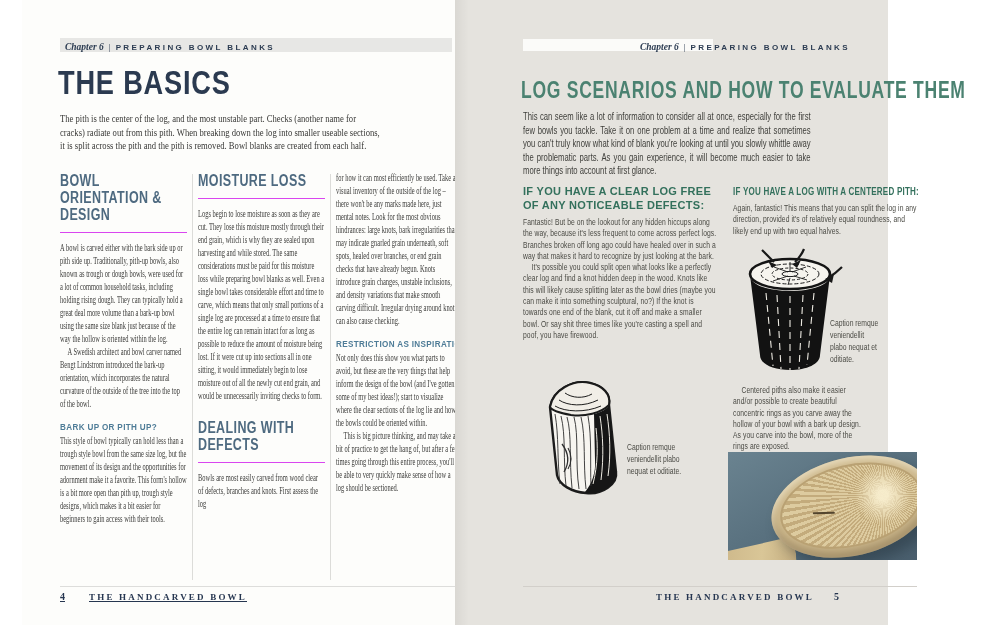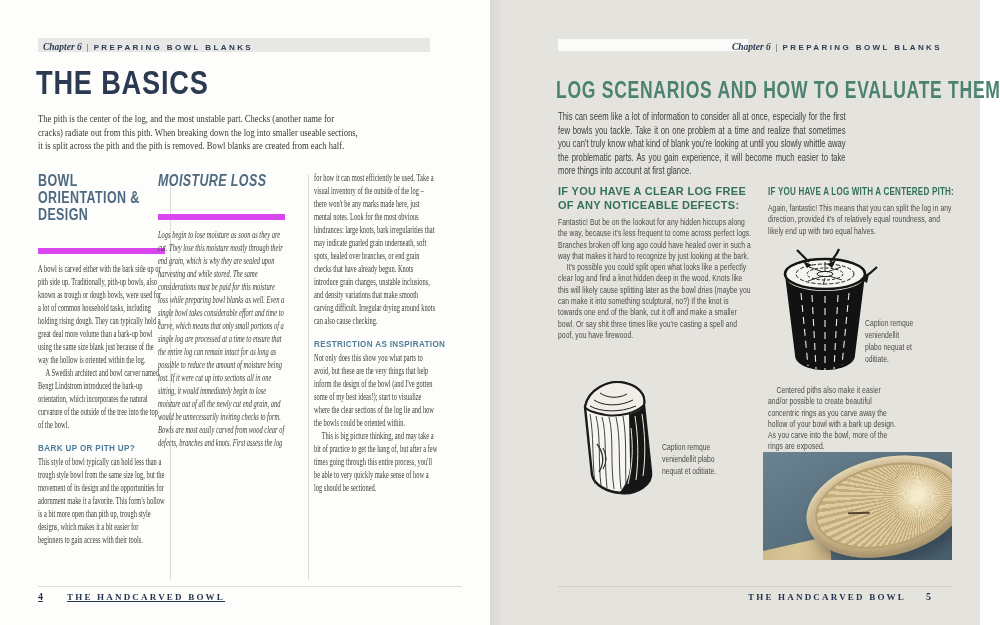--- a/index.html
+++ b/index.html
@@ -1,19 +1,19 @@
 <!DOCTYPE html>
 <html><head>
 <meta charset="utf-8">
 <style>
   * { margin:0; padding:0; box-sizing:border-box; }
   html,body { width:1000px; height:625px; }
   body { font-family:"Liberation Serif", serif; overflow:hidden; }
 
-  .spread { position:relative; width:980px; height:625px; display:flex; }
+  .spread { position:relative; width:866px; height:625px; display:flex;margin-left:22px; }
   .page { position:relative; width:500px; height:625px; }
   .page.left  { background:#fdfdfb; }
   .page.right { background:#e5e3de; background-image:linear-gradient(to right, rgba(0,0,0,.05), rgba(0,0,0,0) 14px); }
 
   
   .cx82 { width:122%;  transform:scaleX(.82); transform-origin:left top; }
   .cx80 { width:125%;  transform:scaleX(.80); transform-origin:left top; }
   .cx78 { width:128%;  transform:scaleX(.78); transform-origin:left top; }
   .cx73 { width:137%;  transform:scaleX(.73); transform-origin:left top; }
   .cx71 { width:141%;  transform:scaleX(.71); transform-origin:left top; }
@@ -39,21 +39,21 @@
   
   .page-title { position:absolute; left:36px; top:63px; font-family:"Liberation Sans",sans-serif;
                 font-weight:bold; font-size:34px; letter-spacing:1px; color:#2b3a50; white-space:nowrap; }
   .intro-serif { position:absolute; left:38px; top:112px; width:392px;
                  font-size:10.5px; line-height:13.5px; color:#38383600; color:#383836; }
 
   .cols { position:absolute; left:38px; top:172px; width:400px; height:414px; }
   .col  { position:absolute; top:0; }
   .vrule { position:absolute; top:2px; height:406px; width:1px; background:#dcdcd9; }
 
-  .colhead-wrap { border-bottom:6px solid #d946ef; padding-bottom:25px; margin-bottom:9px; }
+  .colhead-wrap { border-bottom:1px solid #d946ef; padding-bottom:9px; margin-bottom:9px; }
   .colhead { font-family:"Liberation Sans",sans-serif; font-weight:bold; font-size:16px;
              line-height:17px; letter-spacing:.5px; color:#4e6a80; }
   .mt { margin-top:16px; }
 
   .body-serif { font-size:9.5px; line-height:13px; color:#3c3c3a; }
   .body-serif p { margin:0; }
   .body-serif p.indent { text-indent:11px; }
   .body-serif p + p.indent { margin-top:0; }
 
   .subhead { font-family:"Liberation Sans",sans-serif; font-weight:bold; font-size:9px;
@@ -126,26 +126,29 @@
           <p class="indent">A Swedish architect and bowl carver named Bengt Lindstrom introduced the bark-up orientation, which incorporates the natural curvature of the outside of the tree into the top of the bowl.</p>
         </div>
         <h3 class="subhead cx90">BARK UP OR PITH UP?</h3>
         <div class="body-serif cx68">
           <p>This style of bowl typically can hold less than a trough style bowl from the same size log, but the movement of its design and the opportunities for adornment make it a favorite. This form's hollow is a bit more open than pith up, trough style designs, which makes it a bit easier for beginners to gain access with their tools.</p>
         </div>
       </div>
 
       <div class="vrule" style="left:132px;"></div>
 
-      <div class="col" style="left:120px; width:127px;font-style:italic;">
+      <div class="col" style="left:138px; width:127px;">
         <div class="colhead-wrap">
           <h2 class="colhead cx78">MOISTURE LOSS</h2>
         </div>
         <div class="body-serif cx68">
           <p>Logs begin to lose moisture as soon as they are cut. They lose this moisture mostly through their end grain, which is why they are sealed upon harvesting and while stored. The same considerations must be paid for this moisture loss while preparing bowl blanks as well. Even a single bowl takes considerable effort and time to carve, which means that only small portions of a single log are processed at a time to ensure that the entire log can remain intact for as long as possible to reduce the amount of moisture being lost. If it were cut up into sections all in one sitting, it would immediately begin to lose moisture out of all the newly cut end grain, and would be unnecessarily inviting checks to form.</p>
+        </div>
+        <div class="colhead-wrap mt">
+          <h2 class="colhead cx78">DEALING WITH DEFECTS</h2>
         </div>
         <div class="body-serif cx68">
           <p>Bowls are most easily carved from wood clear of defects, branches and knots. First assess the log</p>
         </div>
       </div>
 
       <div class="vrule" style="left:270px;"></div>
 
       <div class="col" style="left:276px; width:124px;">
         <div class="body-serif cx68">

